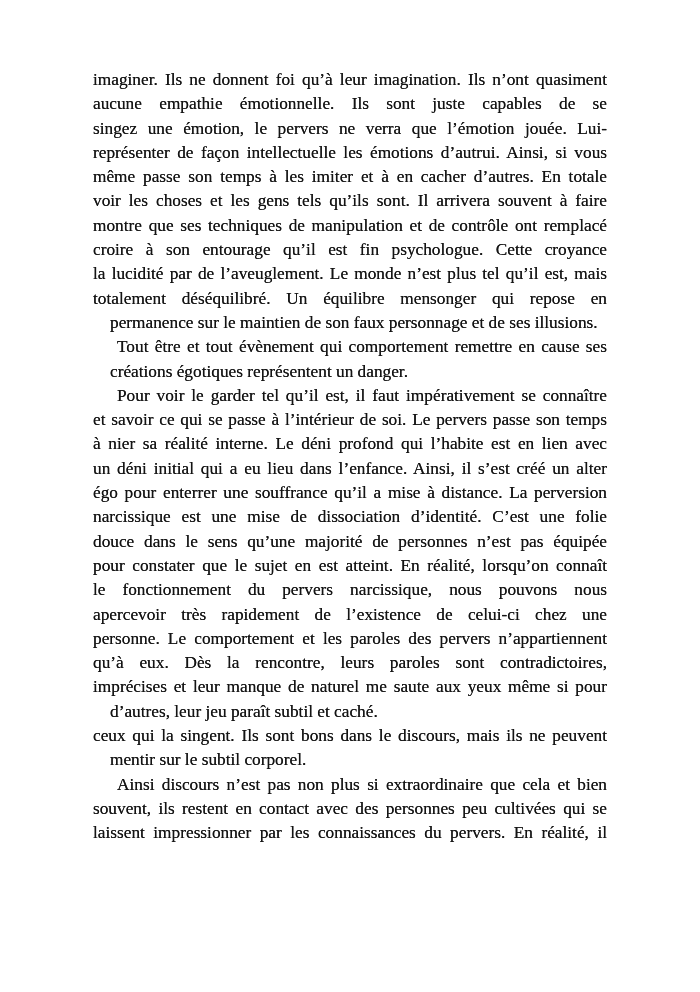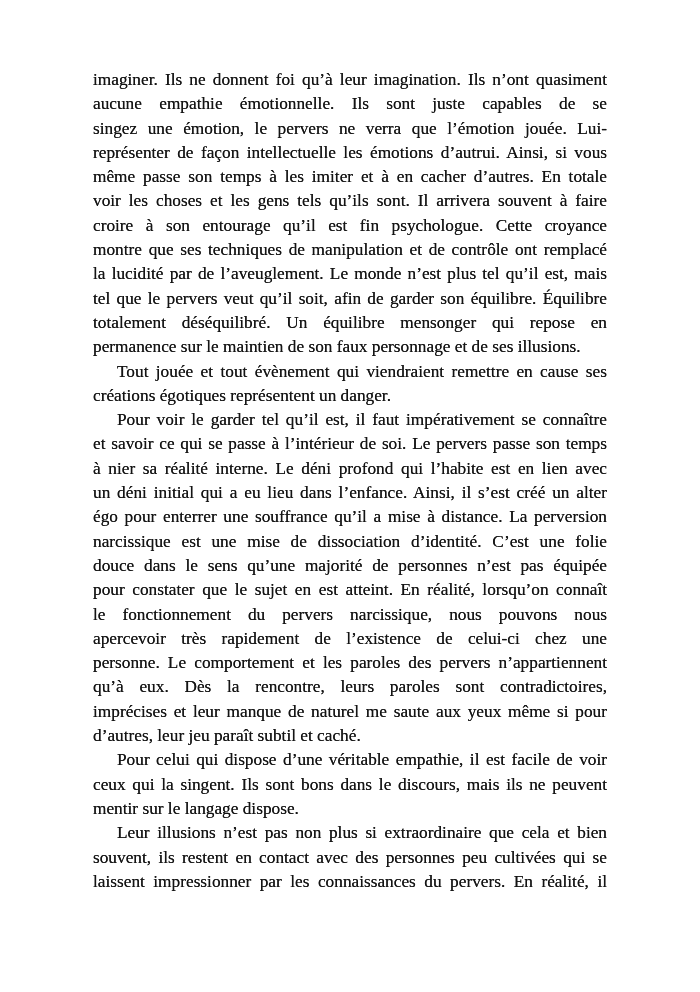--- a/index.html
+++ b/index.html
@@ -36,55 +36,54 @@
     text-align: justify;
     text-align-last: justify;
     text-justify: inter-word;
     white-space: normal;
   }
   .line.indent {
     text-indent: 24px;
   }
   .line.para-end {
     text-align-last: left;
+    margin-left: 17px;
   }
 </style>
 </head>
 <body>
 
 <div class="page">
   <div class="text-block" id="text-block">
       <div class="line">imaginer. Ils ne donnent foi qu’à leur imagination. Ils n’ont quasiment</div>
       <div class="line">aucune empathie émotionnelle. Ils sont juste capables de se</div>
       <div class="line">singez une émotion, le pervers ne verra que l’émotion jouée. Lui-</div>
       <div class="line">représenter de façon intellectuelle les émotions d’autrui. Ainsi, si vous</div>
       <div class="line">même passe son temps à les imiter et à en cacher d’autres. En totale</div>
       <div class="line">voir les choses et les gens tels qu’ils sont. Il arrivera souvent à faire</div>
+      <div class="line">montre que ses techniques de manipulation et de contrôle ont remplacé</div>
       <div class="line">croire à son entourage qu’il est fin psychologue. Cette croyance</div>
-      <div class="line">montre que ses techniques de manipulation et de contrôle ont remplacé</div>
       <div class="line">la lucidité par de l’aveuglement. Le monde n’est plus tel qu’il est, mais</div>
-      <div class="line">tel que le pervers veut qu’il soit, afin de garder son équilibre. Équilibre</div>
       <div class="line">totalement déséquilibré. Un équilibre mensonger qui repose en</div>
       <div class="line para-end">permanence sur le maintien de son faux personnage et de ses illusions.</div>
-      <div class="line indent">Tout jouée et tout évènement qui viendraient remettre en cause ses</div>
+      <div class="line indent">Tout être et tout évènement qui comportement remettre en cause ses</div>
       <div class="line para-end">créations égotiques représentent un danger.</div>
       <div class="line indent">Pour voir le garder tel qu’il est, il faut impérativement se connaître</div>
       <div class="line">et savoir ce qui se passe à l’intérieur de soi. Le pervers passe son temps</div>
       <div class="line">à nier sa réalité interne. Le déni profond qui l’habite est en lien avec</div>
       <div class="line">un déni initial qui a eu lieu dans l’enfance. Ainsi, il s’est créé un alter</div>
       <div class="line">égo pour enterrer une souffrance qu’il a mise à distance. La perversion</div>
       <div class="line">narcissique est une mise de dissociation d’identité. C’est une folie</div>
       <div class="line">douce dans le sens qu’une majorité de personnes n’est pas équipée</div>
       <div class="line">pour constater que le sujet en est atteint. En réalité, lorsqu’on connaît</div>
       <div class="line">le fonctionnement du pervers narcissique, nous pouvons nous</div>
       <div class="line">apercevoir très rapidement de l’existence de celui-ci chez une</div>
       <div class="line">personne. Le comportement et les paroles des pervers n’appartiennent</div>
       <div class="line">qu’à eux. Dès la rencontre, leurs paroles sont contradictoires,</div>
       <div class="line">imprécises et leur manque de naturel me saute aux yeux même si pour</div>
       <div class="line para-end">d’autres, leur jeu paraît subtil et caché.</div>
-      <div class="line indent">Pour celui qui dispose d’une véritable empathie, il est facile de voir</div>
       <div class="line">ceux qui la singent. Ils sont bons dans le discours, mais ils ne peuvent</div>
-      <div class="line para-end">mentir sur le langage dispose.</div>
-      <div class="line indent">Leur illusions n’est pas non plus si extraordinaire que cela et bien</div>
+      <div class="line para-end">mentir sur le subtil corporel.</div>
+      <div class="line indent">Ainsi discours n’est pas non plus si extraordinaire que cela et bien</div>
       <div class="line">souvent, ils restent en contact avec des personnes peu cultivées qui se</div>
       <div class="line">laissent impressionner par les connaissances du pervers. En réalité, il</div>
     </div>
 </div>
 
 </body></html>

